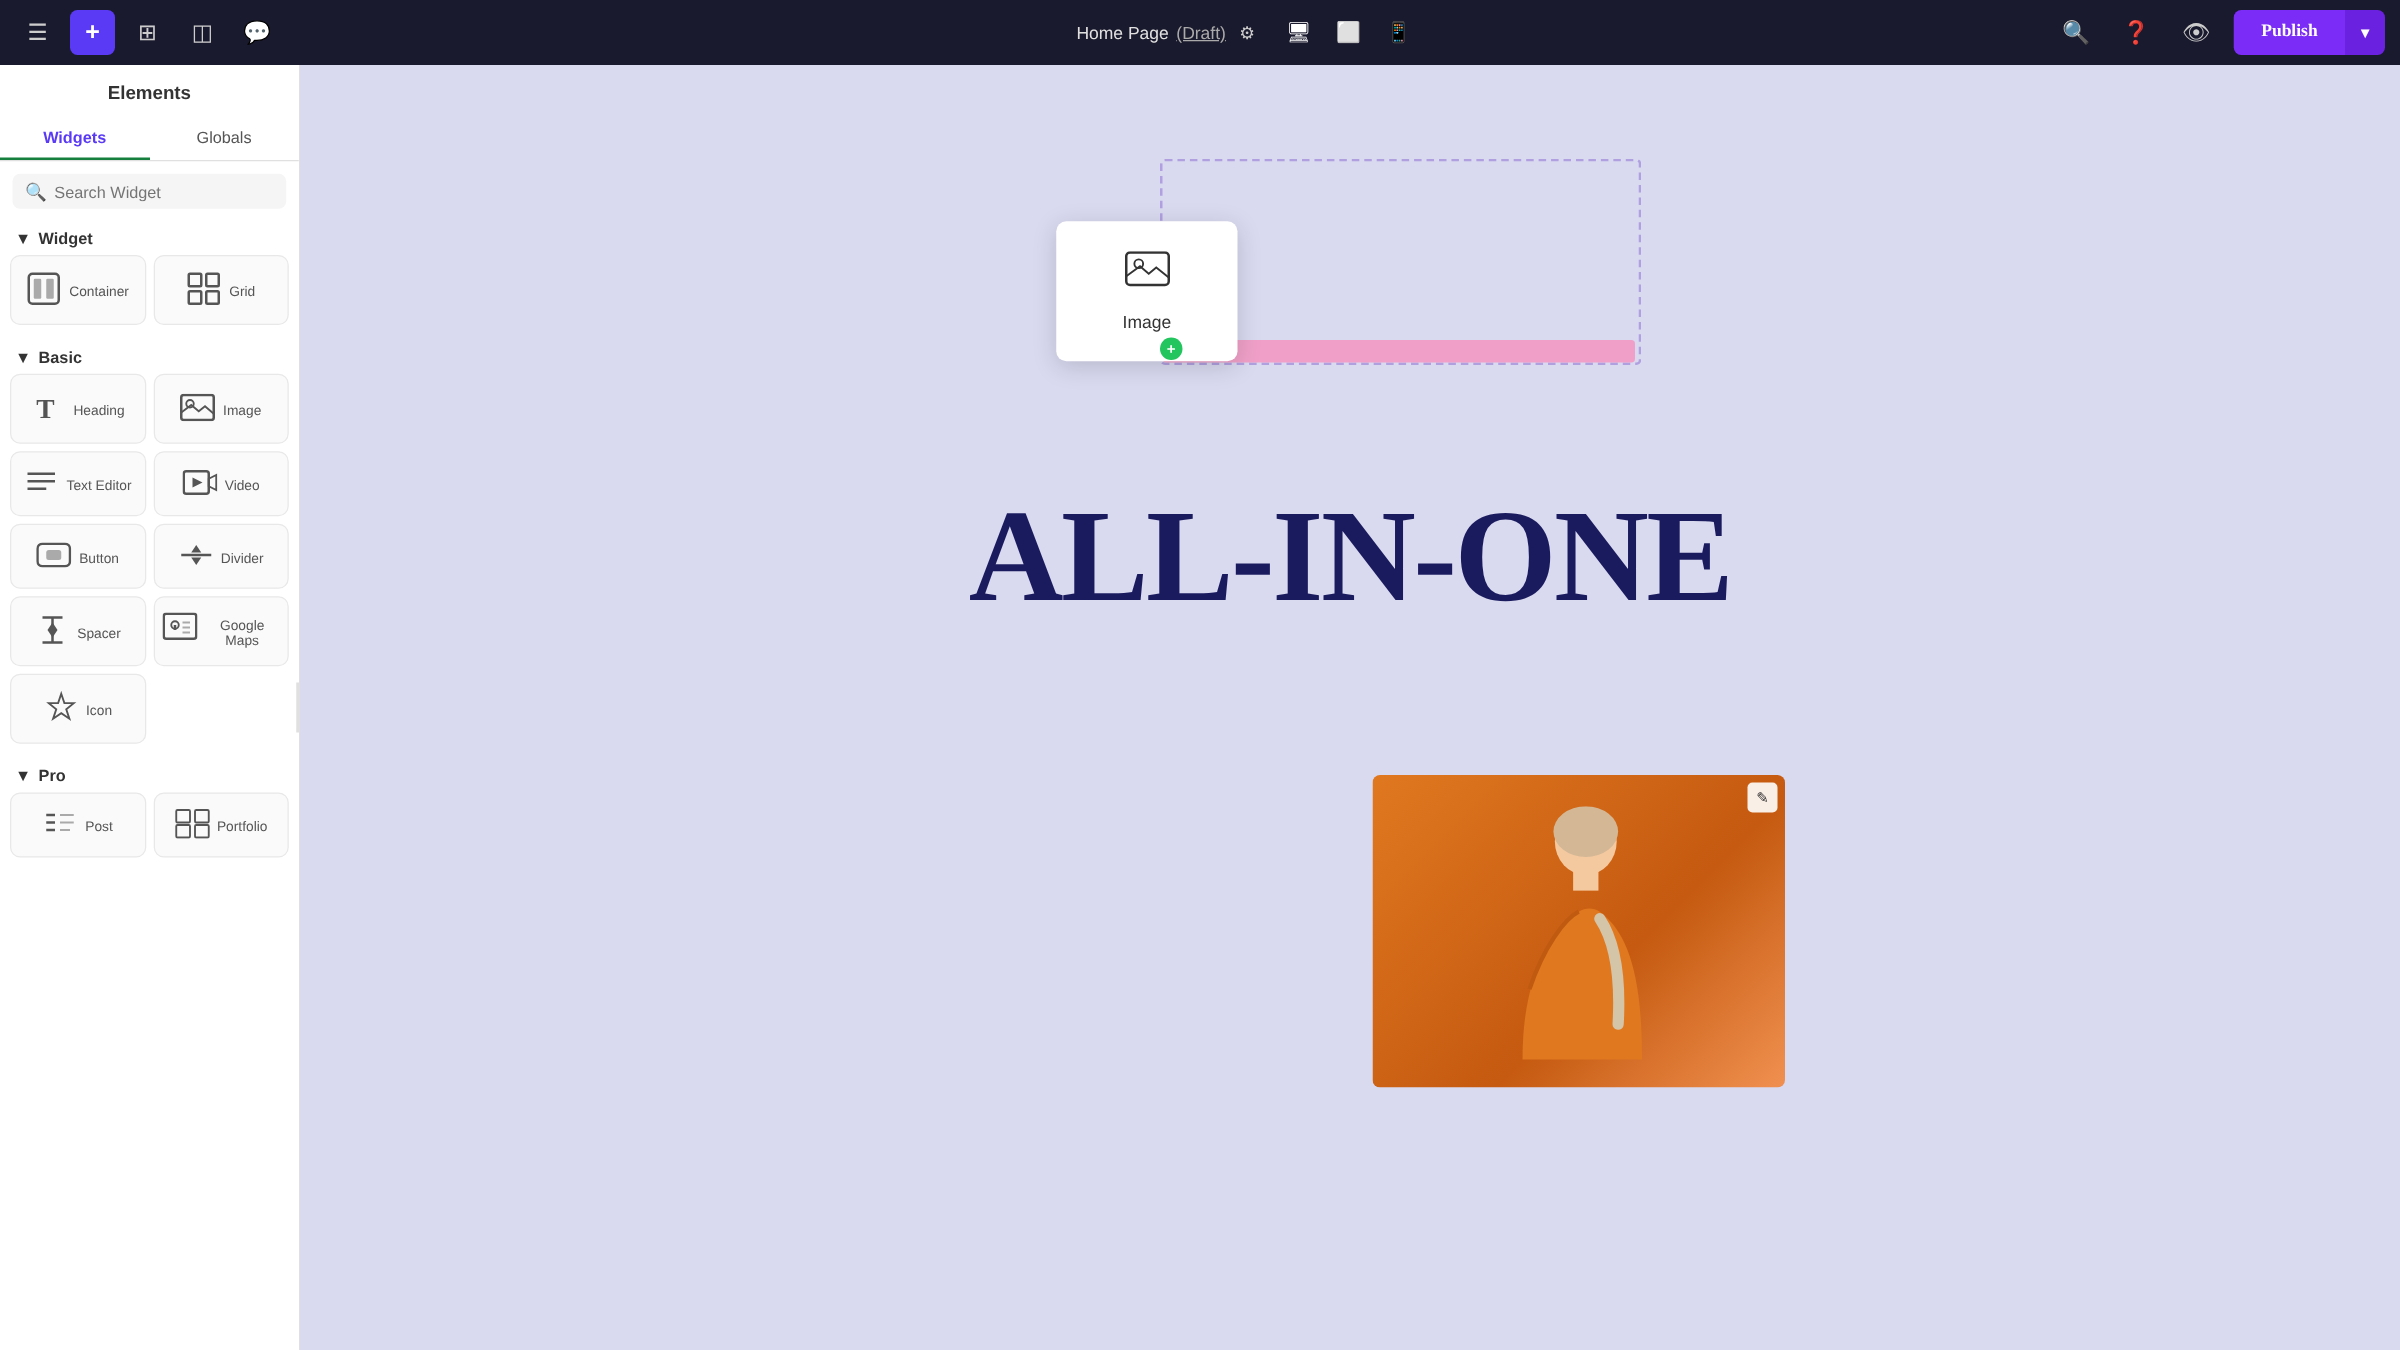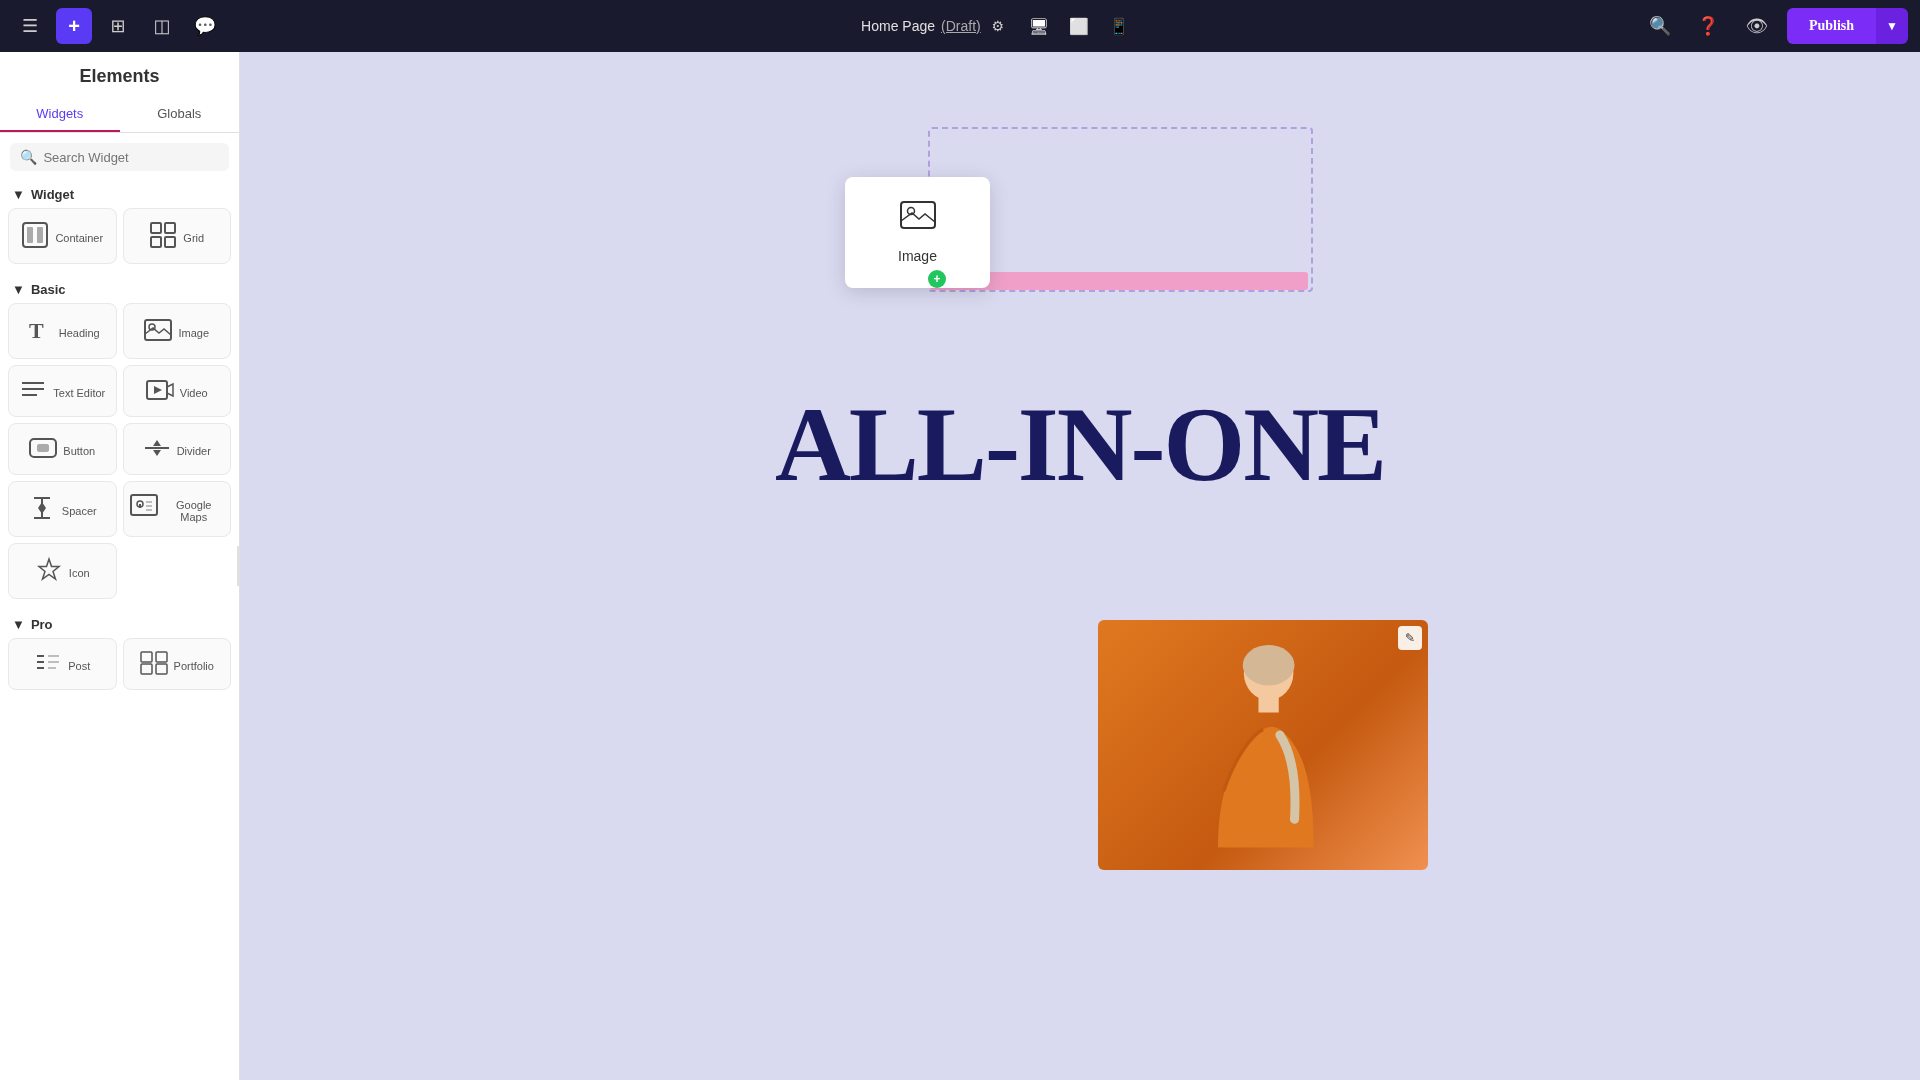--- a/index.html
+++ b/index.html
@@ -36,29 +36,29 @@
 
     
     .workspace { display: flex; height: calc(1080px - 52px); }
 
     
     .sidebar {
       width: 240px; min-width: 240px; background: #fff;
       border-right: 1px solid #e0e0e0; overflow-y: auto; position: relative;
     }
     .sidebar-title {
-      text-align: center; font-size: 18px; font-weight: 600; color: #333;
+      text-align: center; font-size: 15px; font-weight: 600; color: #333;
       padding: 14px 0 10px;
     }
     .sidebar-tabs { display: flex; border-bottom: 1px solid #e0e0e0; }
     .sidebar-tab {
       flex: 1; text-align: center; padding: 9px 0; font-size: 13px; color: #555;
       cursor: pointer; border-bottom: 2px solid transparent;
     }
-    .sidebar-tab.active { color: #5a3af5; border-bottom: 2px solid #be185d; font-weight: 400; }
+    .sidebar-tab.active { color: #5a3af5; border-bottom: 2px solid #15803d; font-weight: 700; }
     .search-box {
       margin: 10px 10px 6px; display: flex; align-items: center;
       background: #f5f5f5; border-radius: 6px; padding: 6px 10px; gap: 6px;
     }
     .search-box input {
       border: none; background: transparent; outline: none; font-size: 13px; color: #555; width: 100%;
     }
     .search-icon { color: #aaa; font-size: 14px; }
     .section-header {
       display: flex; align-items: center; gap: 6px; padding: 10px 12px 6px;

